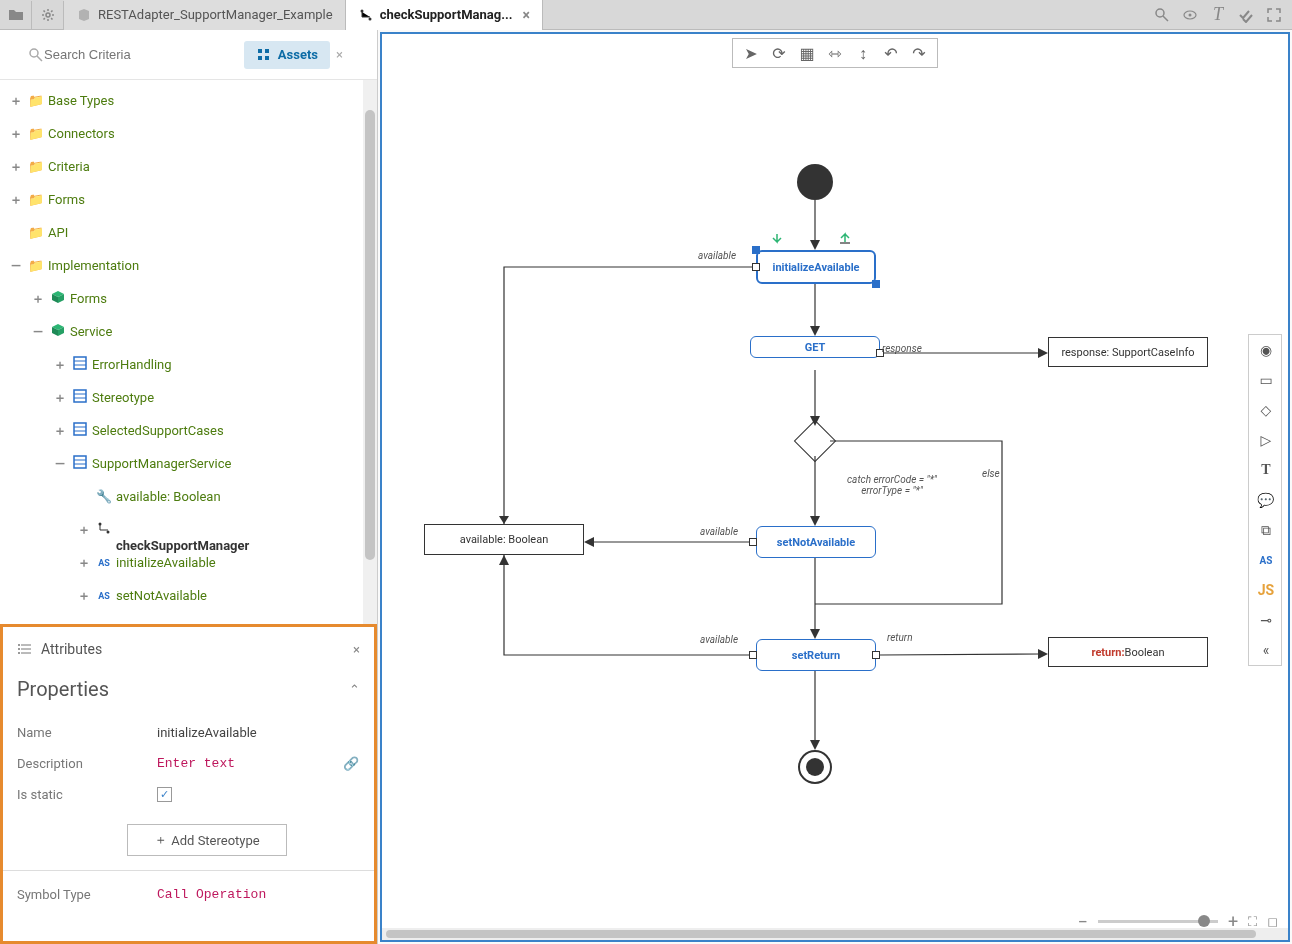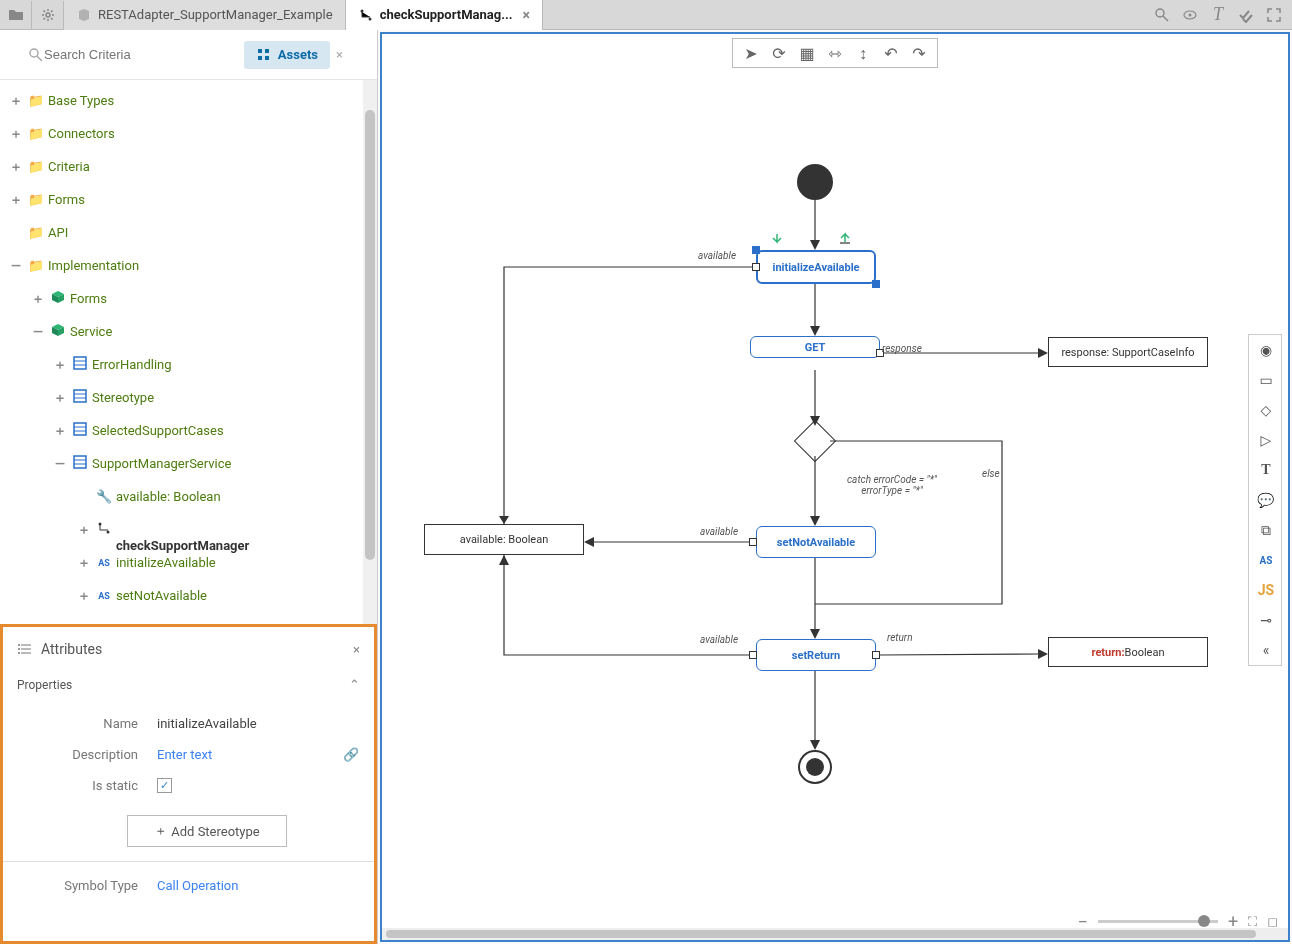--- a/index.html
+++ b/index.html
@@ -37,26 +37,26 @@
 .indent-3 { padding-left: 76px; }
 .tree-scrollbar { position: absolute; right: 0; top: 0; width: 14px; height: 100%; background: #f0f0f0; }
 .tree-scrollthumb { position: absolute; right: 2px; top: 30px; width: 10px; height: 450px; background: #c4c4c4; border-radius: 5px; }
 
 
 .attrs-panel { border: 3px solid #e68a2e; background: #fff; padding: 8px 14px; height: 320px; }
 .attrs-header { display: flex; align-items: center; gap: 8px; padding: 6px 0 12px; }
 .attrs-header .attrs-title { color: #555; font-size: 14px; }
 .attrs-header .close-attrs { margin-left: auto; color: #888; cursor: pointer; }
 .attrs-section-head { display: flex; align-items: center; padding: 8px 0 16px; }
-.attrs-section-head .sect-title { color: #555; font-size: 12px; }
+.attrs-section-head .sect-title { color: #555; font-size: 20px; }
 .attrs-section-head .chevron { margin-left: auto; color: #888; }
 .prop-row { display: flex; align-items: center; padding: 8px 0; }
-.prop-label { width: 140px; text-align: right; padding-right: 19px; color: #777; }
+.prop-label { width: 140px; padding-right: 19px; color: #777; }
 .prop-value { color: #444; }
-.prop-value.placeholder { color: #3b82f6; }
+.prop-value.placeholder { color: #be185d; font-family: Liberation Mono, monospace; }
 .link-icon { margin-left: auto; color: #888; }
 .checkbox { width: 15px; height: 15px; border: 1px solid #999; display: inline-flex; align-items: center; justify-content: center; color: #3a82c9; font-size: 11px; }
 .add-stereo-btn { margin: 14px 0 14px 110px; width: 160px; height: 32px; border: 1px solid #bbb; background: #fff; color: #555; display: flex; align-items: center; justify-content: center; gap: 4px; cursor: pointer; }
 .divider { border-top: 1px solid #ddd; margin: 4px -14px 8px; }
 
 
 .canvas-wrap { flex: 1; position: relative; background: #fff; border: 2px solid #3a82c9; margin: 2px; }
 .canvas-toolbar { position: absolute; top: 4px; left: 50%; transform: translateX(-50%); border: 1px solid #bbb; background: #fff; display: flex; gap: 8px; padding: 4px 8px; }
 .canvas-toolbar .ct-icon { width: 20px; height: 20px; color: #666; display: flex; align-items: center; justify-content: center; cursor: pointer; font-size: 16px; }
 

